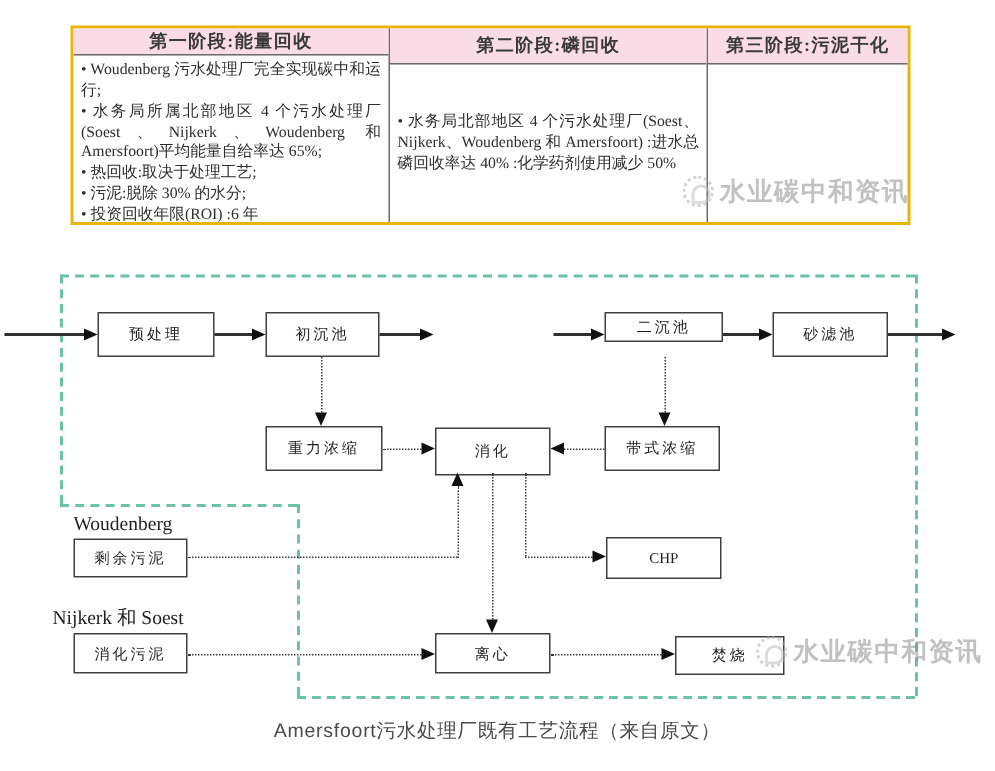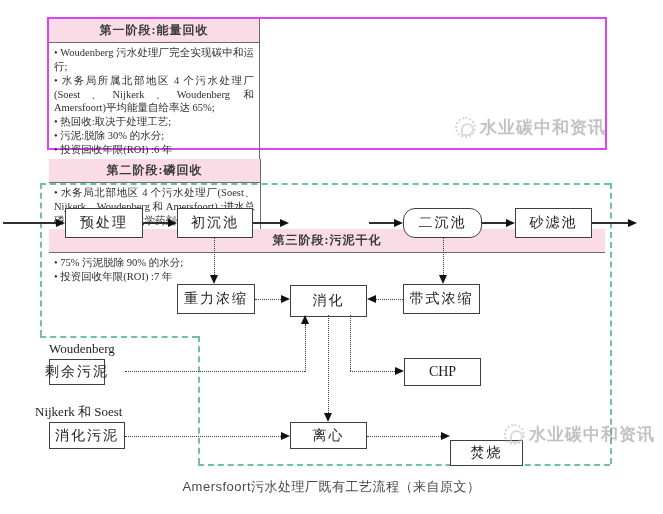--- a/index.html
+++ b/index.html
@@ -5,21 +5,21 @@
   * { margin:0; padding:0; box-sizing:border-box; }
   html,body { background:#ffffff; }
   #stage {
     position:relative; width:663px; height:514px; background:#ffffff;
     font-family:"Liberation Serif","DejaVu Serif",serif; overflow:hidden;
   }
 
   
   #phase-table {
     position:absolute; left:47px; top:17px; width:560px; height:133px;
-    border:2px solid #d946ef; display:flex; flex-direction:column; background:#fff;
+    border:2px solid #eab308; display:flex; background:#fff;
   }
   .tcol { display:flex; flex-direction:column; border-right:1px solid #6b6b6b; }
   .tcol:last-child { border-right:none; }
   .tcol-1 { width:211px; } .tcol-2 { width:212px; } .tcol-3 { flex:1; }
   .thead {
     height:24px; background:#f9dce6; border-bottom:1px solid #6b6b6b;
     display:flex; align-items:center; justify-content:center;
     font-weight:bold; font-size:12px; color:#3a3a3a; letter-spacing:1px;
   }
   .tbody {
@@ -45,21 +45,21 @@
   }
 
   
   .gseg { position:absolute; }
   .gseg.h { border-top:2px dashed #6cc3a0; height:0; }
   .gseg.v { border-left:2px dashed #6cc3a0; width:0; }
 
   .box {
     position:absolute; background:#fff; border:1px solid #3f3f3f;
     display:flex; align-items:center; justify-content:center;
-    font-size:14px; color:#1e1e1e; letter-spacing:2px; white-space:nowrap;
+    font-size:10px; color:#1e1e1e; letter-spacing:2px; white-space:nowrap;
   }
   .flabel { position:absolute; font-size:13px; color:#1e1e1e; white-space:nowrap; }
 
   .hline { position:absolute; height:0; border-top:2px solid #2f2f2f; }
   .vline { position:absolute; width:0; border-left:2px solid #2f2f2f; }
   .hline.dot { border-top:1px dotted #3a3a3a; }
   .vline.dot { border-left:1px dotted #3a3a3a; }
 
   .ah { position:absolute; width:0; height:0; }
   .ah.r { border-top:4px solid transparent; border-bottom:4px solid transparent; border-left:9px solid #111; }
@@ -90,54 +90,50 @@
       </div>
     </div>
     <div class="tcol tcol-2">
       <div class="thead">第二阶段:磷回收</div>
       <div class="tbody centered">
         <div class="titem">• 水务局北部地区 4 个污水处理厂(Soest、Nijkerk、Woudenberg 和 Amersfoort) :进水总磷回收率达 40% :化学药剂使用减少 50%</div>
       </div>
     </div>
     <div class="tcol tcol-3">
       <div class="thead">第三阶段:污泥干化</div>
-      <div class="tbody centered">
-        <div class="titem">• 75% 污泥脱除 90% 的水分;</div>
-        <div class="titem">• 投资回收年限(ROI) :7 年</div>
-      </div>
     </div>
   </div>
 
   <div class="watermark" style="left:455px; top:116px;">
     <span class="wm-logo"></span>
     <span class="wm-text">水业碳中和资讯</span>
   </div>
 
   <div class="gseg h" style="left:40px; top:183px; width:570px;"></div>
   <div class="gseg v" style="left:610px; top:183px; height:281px;"></div>
   <div class="gseg h" style="left:198px; top:464px; width:412px;"></div>
   <div class="gseg v" style="left:198px; top:336px; height:128px;"></div>
   <div class="gseg h" style="left:40px; top:336px; width:158px;"></div>
   <div class="gseg v" style="left:40px; top:183px; height:153px;"></div>
 
   <div class="box" style="left:65px;  top:208px; width:78px; height:30px;">预处理</div>
   <div class="box" style="left:177px; top:208px; width:76px; height:30px;">初沉池</div>
-  <div class="box" style="left:403px; top:208px; width:79px; height:30px;border-radius:12px;">二沉池</div>
+  <div class="box" style="left:403px; top:208px; width:79px; height:20px;">二沉池</div>
   <div class="box" style="left:515px; top:208px; width:77px; height:30px;">砂滤池</div>
 
   <div class="box" style="left:177px; top:284px; width:78px; height:30px;">重力浓缩</div>
   <div class="box" style="left:290px; top:285px; width:77px; height:32px;">消化</div>
   <div class="box" style="left:403px; top:284px; width:77px; height:30px;">带式浓缩</div>
 
   <div class="box" style="left:404px; top:358px; width:77px; height:28px; letter-spacing:0;">CHP</div>
 
-  <div class="box" style="left:49px;  top:359px; width:56px; height:26px;">剩余污泥</div>
+  <div class="box" style="left:49px;  top:359px; width:76px; height:26px;">剩余污泥</div>
   <div class="box" style="left:49px;  top:422px; width:76px; height:27px;">消化污泥</div>
   <div class="box" style="left:290px; top:422px; width:77px; height:27px;">离心</div>
-  <div class="box" style="left:450px; top:424px; width:73px; height:26px;margin-top:16px;">焚烧</div>
+  <div class="box" style="left:450px; top:424px; width:73px; height:26px;">焚烧</div>
 
   <div class="flabel" style="left:49px; top:341px;">Woudenberg</div>
   <div class="flabel" style="left:35px; top:403px;">Nijkerk 和 Soest</div>
 
   <div class="hline" style="left:3px;   top:222px; width:53px;"></div>
   <div class="ah r" style="left:56px;  top:219px;"></div>
 
   <div class="hline" style="left:143px; top:222px; width:25px;"></div>
   <div class="ah r" style="left:168px; top:219px;"></div>
 

